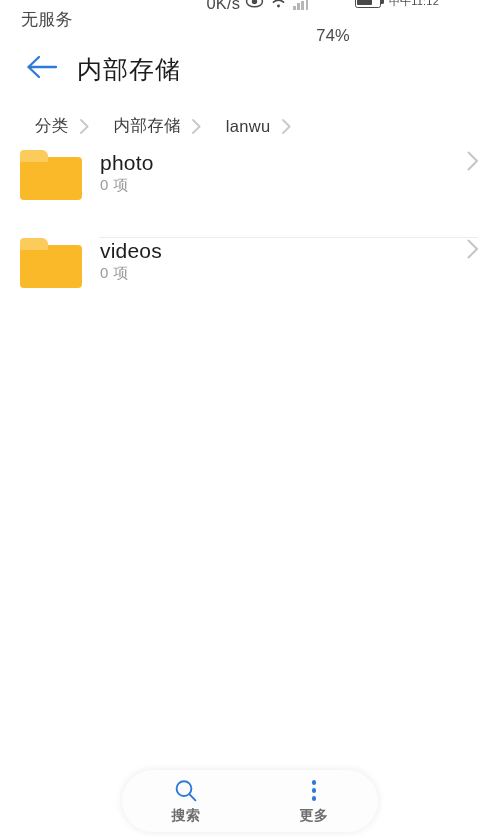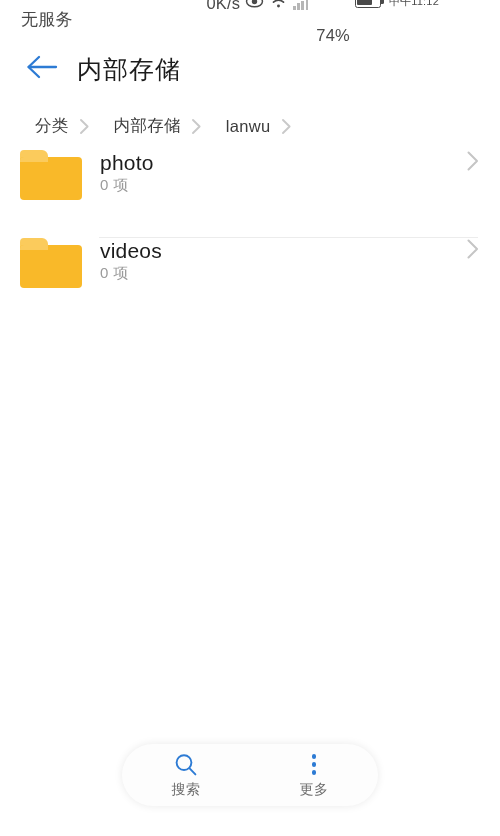--- a/index.html
+++ b/index.html
@@ -202,28 +202,29 @@
     left: 99px; right: 22px;
     bottom: 0;
     height: 1px;
     background: #ececec;
   }
 
   
   .bottom-bar {
     position: absolute;
     left: 122px;
-    bottom: 30px;
+    bottom: 4px;
     width: 256px;
     height: 62px;
     background: #fdfdfd;
     border-radius: 31px;
     box-shadow: 0 0 9px rgba(0,0,0,0.085);
     display: flex;
     align-items: flex-start;
+    font-weight: bold;
   }
   .bottom-item {
     flex: 1 1 0;
     height: 62px;
     display: flex;
     flex-direction: column;
     align-items: center;
     justify-content: center;
     cursor: pointer;
     gap: 3px;

